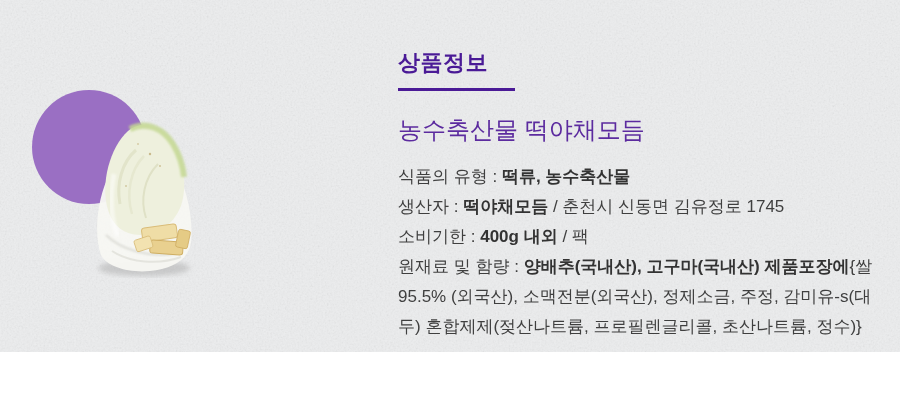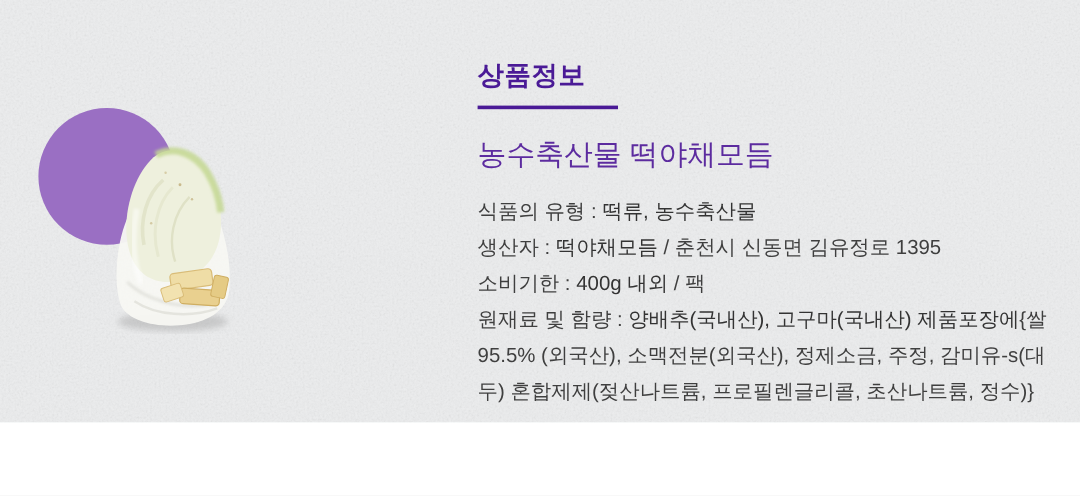--- a/index.html
+++ b/index.html
@@ -50,21 +50,21 @@
   }
   .product-name .b { font-weight:normal; }
 
   .info-rows {
     margin-top:18px;
     font-size:17px;
     line-height:30px;
     color:#3f3f3f;
   }
   .info-rows p { margin:0; }
-  .info-rows .b { font-weight:normal; color:#333333;margin-top:28px; }
+  .info-rows .b { font-weight:bold; color:#333333;margin-top:28px; }
 </style>
 </head>
 <body>
 
 <div class="stage">
 
   <svg class="paper-texture" width="900" height="413" aria-hidden="true">
     <filter id="grain">
       <feTurbulence type="fractalNoise" baseFrequency="0.55" numOctaves="3" seed="11" stitchTiles="stitch"></feTurbulence>
       <feColorMatrix type="saturate" values="0"></feColorMatrix>
@@ -111,19 +111,19 @@
 
   <div class="info-col">
 
     <h2 class="section-title">상품정보</h2>
     <div class="title-underline"></div>
 
     <h3 class="product-name"><span>농수축산물</span> <span class="b">떡야채모듬</span></h3>
 
     <div class="info-rows">
       <p><span>식품의 유형 : </span><span class="b">떡류, 농수축산물</span></p>
-      <p><span>생산자 : </span><span class="b">떡야채모듬</span><span> / 춘천시 신동면 김유정로 1395</span></p>
+      <p><span>생산자 : </span><span class="b">떡야채모듬</span><span> / 춘천시 신동면 김유정로 1745</span></p>
       <p><span>소비기한 : </span><span class="b">400g 내외</span><span> / 팩</span></p>
       <p><span>원재료 및 함량 : </span><span class="b">양배추(국내산), 고구마(국내산) 제품포장에</span><span>{쌀 95.5% (외국산), 소맥전분(외국산), 정제소금, 주정, 감미유-s(대두) 혼합제제(젖산나트륨, 프로필렌글리콜, 초산나트륨, 정수)}</span></p>
     </div>
 
   </div>
 </div>
 
 </body></html>

